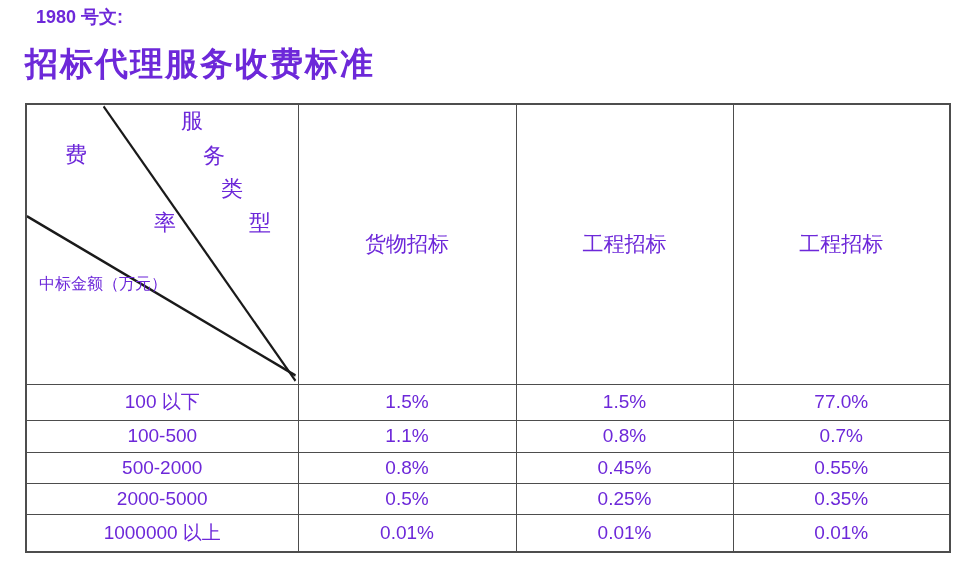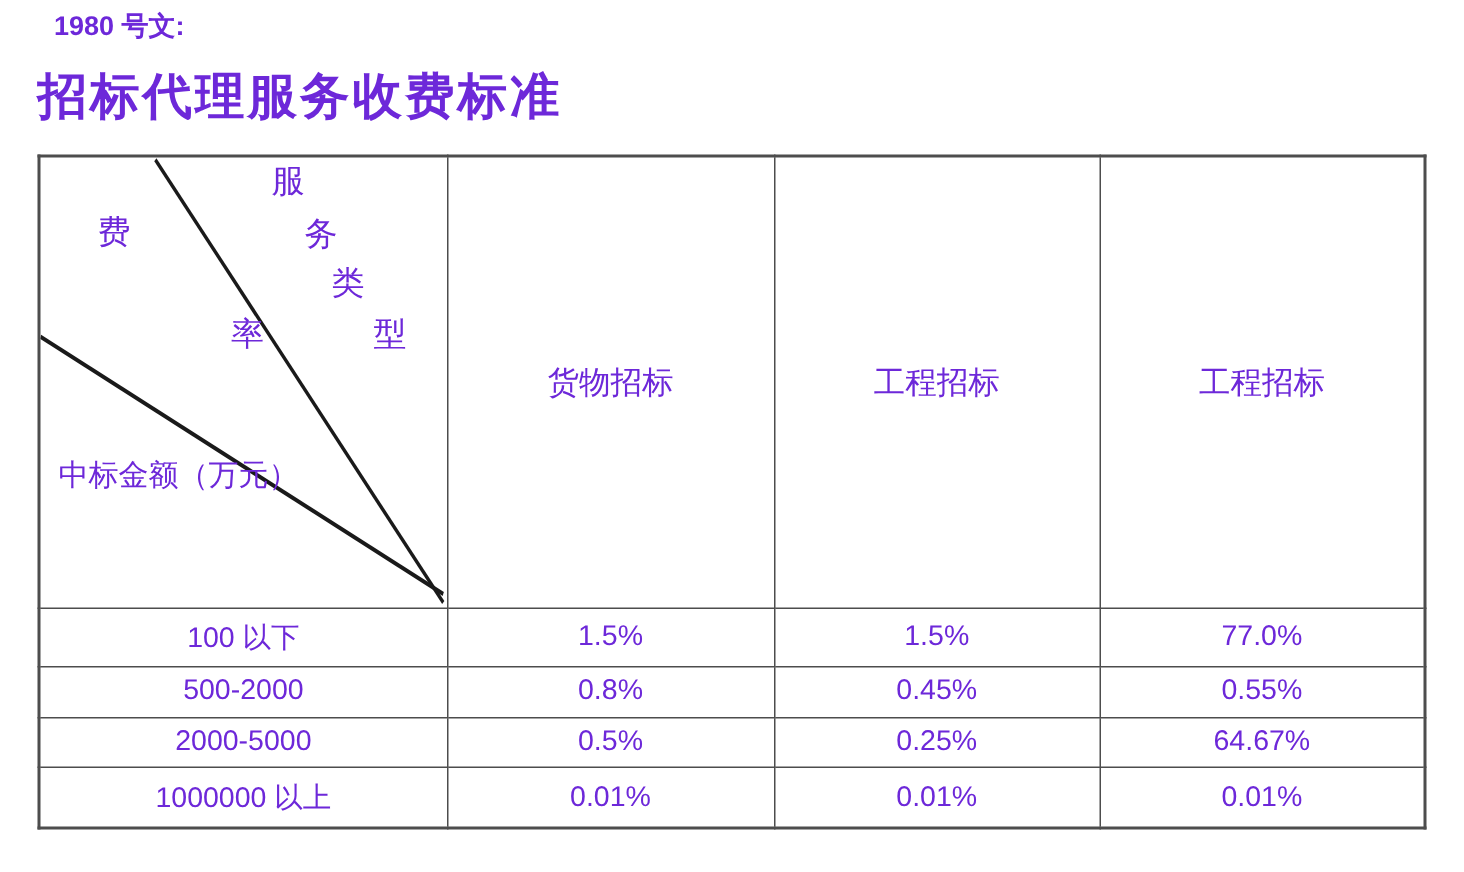--- a/index.html
+++ b/index.html
@@ -17,21 +17,21 @@
   .col-header{font-size:21px;}
   .corner{position:relative;}
   .corner svg{position:absolute;left:0;top:0;width:100%;height:100%;display:block;}
   .corner .ch{position:absolute;font-size:22px;line-height:1;white-space:nowrap;}
   .ch-fee{left:38px;top:39px;}
   .ch-rate{left:127px;top:107px;}
   .ch-svc0{left:154px;top:5px;}
   .ch-svc1{left:176px;top:40px;}
   .ch-svc2{left:194px;top:73px;}
   .ch-svc3{left:222px;top:107px;}
-  .amount-label{position:absolute;left:12px;top:169px;font-size:20px;white-space:nowrap;margin-top:29px;}
+  .amount-label{position:absolute;left:12px;top:169px;font-size:16px;white-space:nowrap;}
   .row-label,.val{font-size:19px;font-family:"Liberation Sans","DejaVu Sans",sans-serif;}
 </style>
 </head>
 <body>
 
 <div class="page">
 
   <div class="doc-ref">1980 号文:</div>
 
   <div class="title">招标代理服务收费标准</div>
@@ -62,30 +62,36 @@
       <td class="col-header">工程招标</td>
       <td class="col-header">工程招标</td>
     </tr>
     <tr class="data">
       <td class="row-label">100 以下</td>
       <td class="val">1.5%</td>
       <td class="val">1.5%</td>
       <td class="val">77.0%</td>
     </tr>
     <tr class="data">
+      <td class="row-label">100-500</td>
+      <td class="val">1.1%</td>
+      <td class="val">0.8%</td>
+      <td class="val">0.7%</td>
+    </tr>
+    <tr class="data">
       <td class="row-label">500-2000</td>
       <td class="val">0.8%</td>
       <td class="val">0.45%</td>
       <td class="val">0.55%</td>
     </tr>
     <tr class="data">
       <td class="row-label">2000-5000</td>
       <td class="val">0.5%</td>
       <td class="val">0.25%</td>
-      <td class="val">64.67%</td>
+      <td class="val">0.35%</td>
     </tr>
     <tr class="data">
       <td class="row-label">1000000 以上</td>
       <td class="val">0.01%</td>
       <td class="val">0.01%</td>
       <td class="val">0.01%</td>
     </tr>
   </tbody>
     </table>
 

